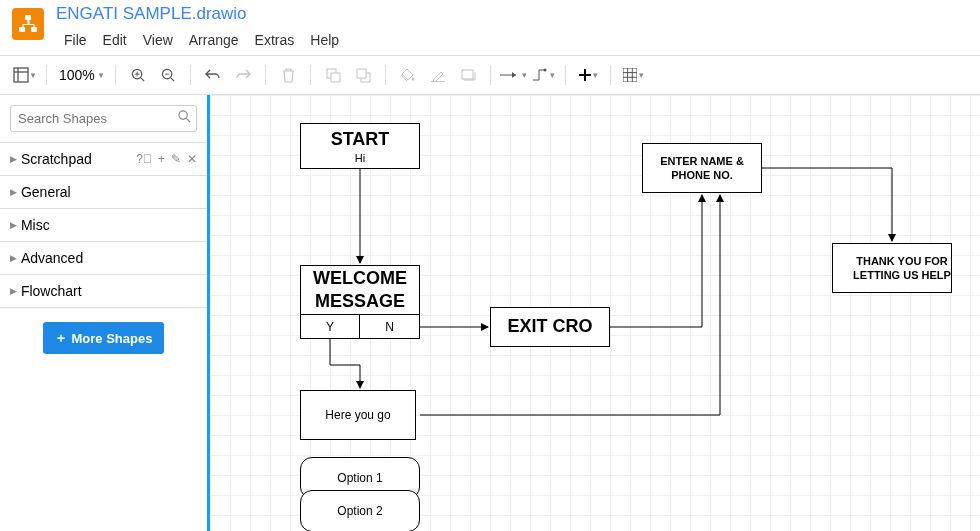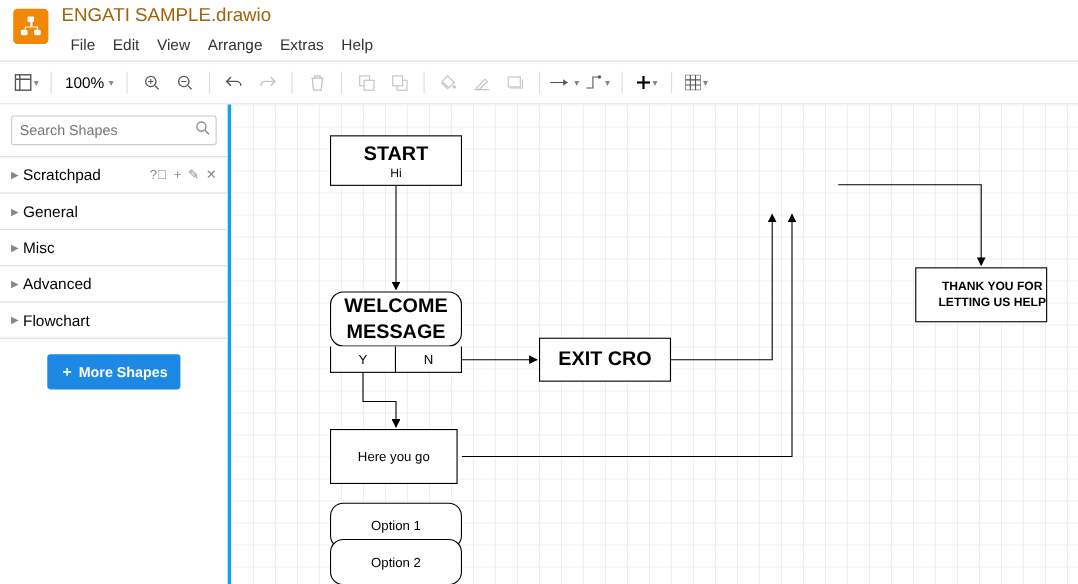--- a/index.html
+++ b/index.html
@@ -3,21 +3,21 @@
 <meta charset="utf-8">
 <style>
 * { box-sizing: border-box; margin: 0; padding: 0; }
 body { font-family: -apple-system, BlinkMacSystemFont, "Segoe UI", Helvetica, Arial, sans-serif; background: #fff; width: 980px; height: 531px; overflow: hidden; }
 
 
 .titlebar { height: 55px; display: flex; align-items: flex-start; padding: 0; }
 .logo { width: 32px; height: 32px; background: #f08705; border-radius: 4px; margin: 8px 12px 0 12px; display: flex; align-items: center; justify-content: center; }
 .logo svg { width: 24px; height: 24px; }
 .title-col { display: flex; flex-direction: column; }
-.doc-title { font-size: 17px; font-weight: 400; color: #a16207; padding-top: 4px; }
+.doc-title { font-size: 17px; font-weight: 400; color: #3b82f6; padding-top: 4px; }
 .menubar { display: flex; gap: 0; font-size: 14px; color: #333; padding-top: 4px; }
 .menubar span { padding: 4px 8px; cursor: default; }
 .saved-status { color: #999; font-size: 13px; padding: 4px 16px; }
 
 
 .toolbar { height: 40px; border-top: 1px solid #ddd; border-bottom: 1px solid #ddd; display: flex; align-items: center; padding: 0 10px; gap: 2px; }
 .tool { width: 28px; height: 28px; display: flex; align-items: center; justify-content: center; color: #555; cursor: default; }
 .tool.disabled { opacity: 0.35; }
 .tool-sep { width: 1px; height: 20px; background: #ddd; margin: 0 6px; }
 .zoom { font-size: 14px; color: #000; padding: 0 4px; display: flex; align-items: center; gap: 4px; }
@@ -251,39 +251,42 @@
         </button>
     </div>
   </div>
 
   <div class="canvas">
 
     <div class="node" style="left:90px;top:28px;width:120px;height:46px;">
       <div class="head">START</div>
       <div class="sub">Hi</div>
     </div>
-    <div class="node" style="left:90px;top:170px;width:120px;height:50px;border-radius:12px;">
+    <div class="node" style="left:90px;top:170px;width:120px;height:50px;">
       <div class="head" style="white-space:pre-line">WELCOME MESSAGE</div>
     </div>
     <div class="opt-row" style="left:90px;top:220px;">
       <div>Y</div>
       <div>N</div>
     </div>
     <div class="node" style="left:280px;top:212px;width:120px;height:40px;justify-content:center;">
       <div class="head">EXIT CRO</div>
     </div>
     <div class="node" style="left:90px;top:295px;width:116px;height:50px;">
       <div>Here you go</div>
     </div>
     <div class="round-node" style="left:90px;top:362px;">
         <span>Option 1</span>
       </div>
     <div class="round-node" style="left:90px;top:395px;">
         <span>Option 2</span>
       </div>
+    <div class="node" style="left:432px;top:48px;width:120px;height:50px;">
+      <div class="head" style="white-space:pre-line;font-size:11px">ENTER NAME &amp; PHONE NO.</div>
+    </div>
     <div class="node" style="left:622px;top:148px;width:120px;height:50px;padding-left:20px;">
       <div class="head" style="white-space:pre-line;font-size:11px">THANK YOU FOR LETTING US HELP</div>
     </div>
 
     <svg class="edges">
       <defs>
           <marker id="arrow" markerWidth="8" markerHeight="8" refX="7" refY="4" orient="auto">
             <path d="M0 0 L8 4 L0 8 z" fill="#000"></path>
           </marker>
         </defs>

